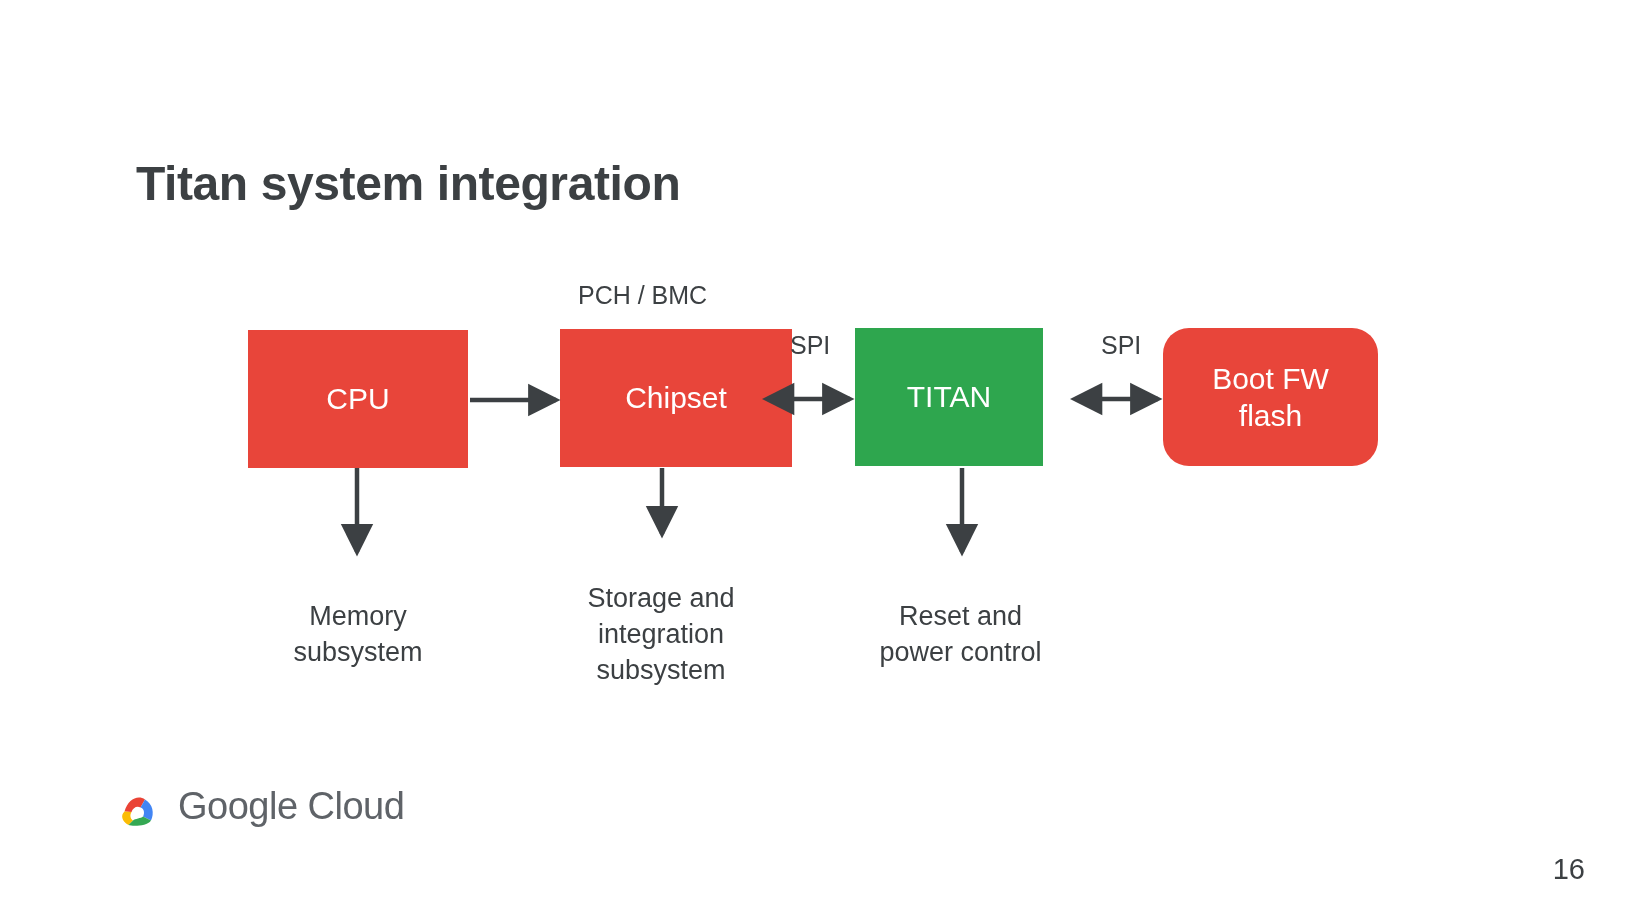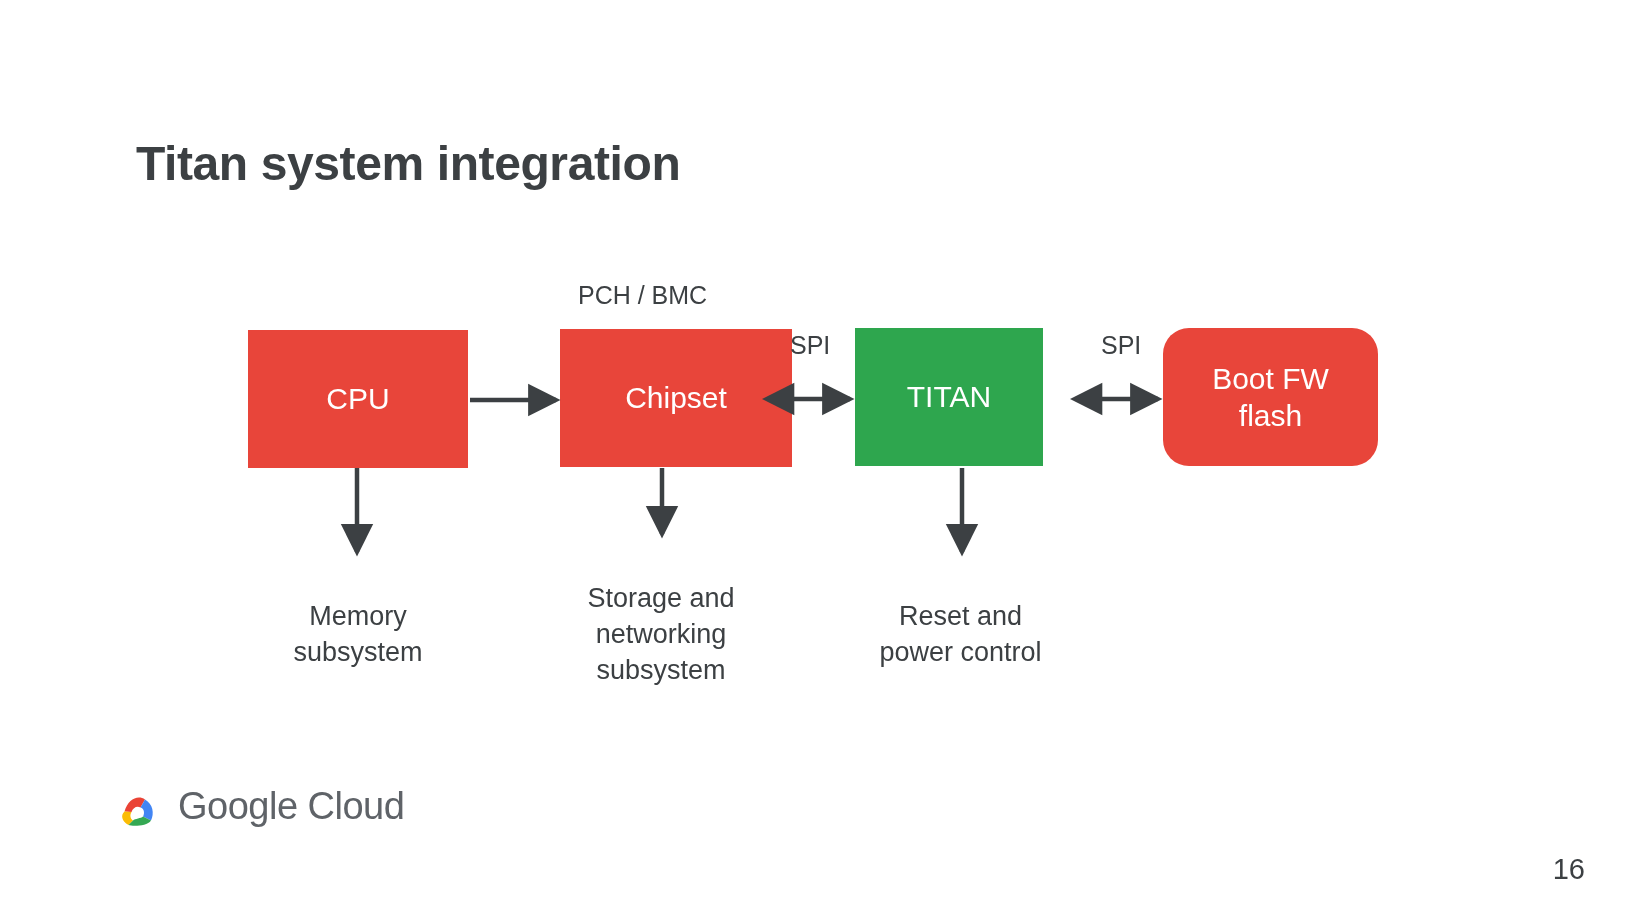--- a/index.html
+++ b/index.html
@@ -20,21 +20,21 @@
   .slide {
     position: absolute;
     inset: 0;
     background: #ffffff;
   }
 
   
   .slide-title {
     position: absolute;
     left: 136px;
-    top: 136px;
+    top: 156px;
     font-size: 48px;
     font-weight: bold;
     letter-spacing: -0.4px;
     color: #3c4043;
     white-space: nowrap;
   }
 
   
   .diagram {
     position: absolute;
@@ -156,21 +156,21 @@
     <div class="edge-label" id="label-pch">PCH / BMC</div>
 
     <div class="edge-label" id="label-spi-1">SPI</div>
 
     <div class="edge-label" id="label-spi-2">SPI</div>
 
     <div class="desc-label" id="desc-memory">Memory
 subsystem</div>
 
     <div class="desc-label" id="desc-storage">Storage and
-networking
+integration
 subsystem</div>
 
     <div class="desc-label" id="desc-reset">Reset and
 power control</div>
 
     <svg class="arrow-layer" viewBox="0 0 1625 914">
       <defs>
         <marker id="ah-r" markerWidth="8" markerHeight="8" refX="6.2" refY="4" orient="auto" markerUnits="strokeWidth">
           <path d="M0,0.4 L7.2,4 L0,7.6 z" fill="#3c4043"></path>
         </marker>

